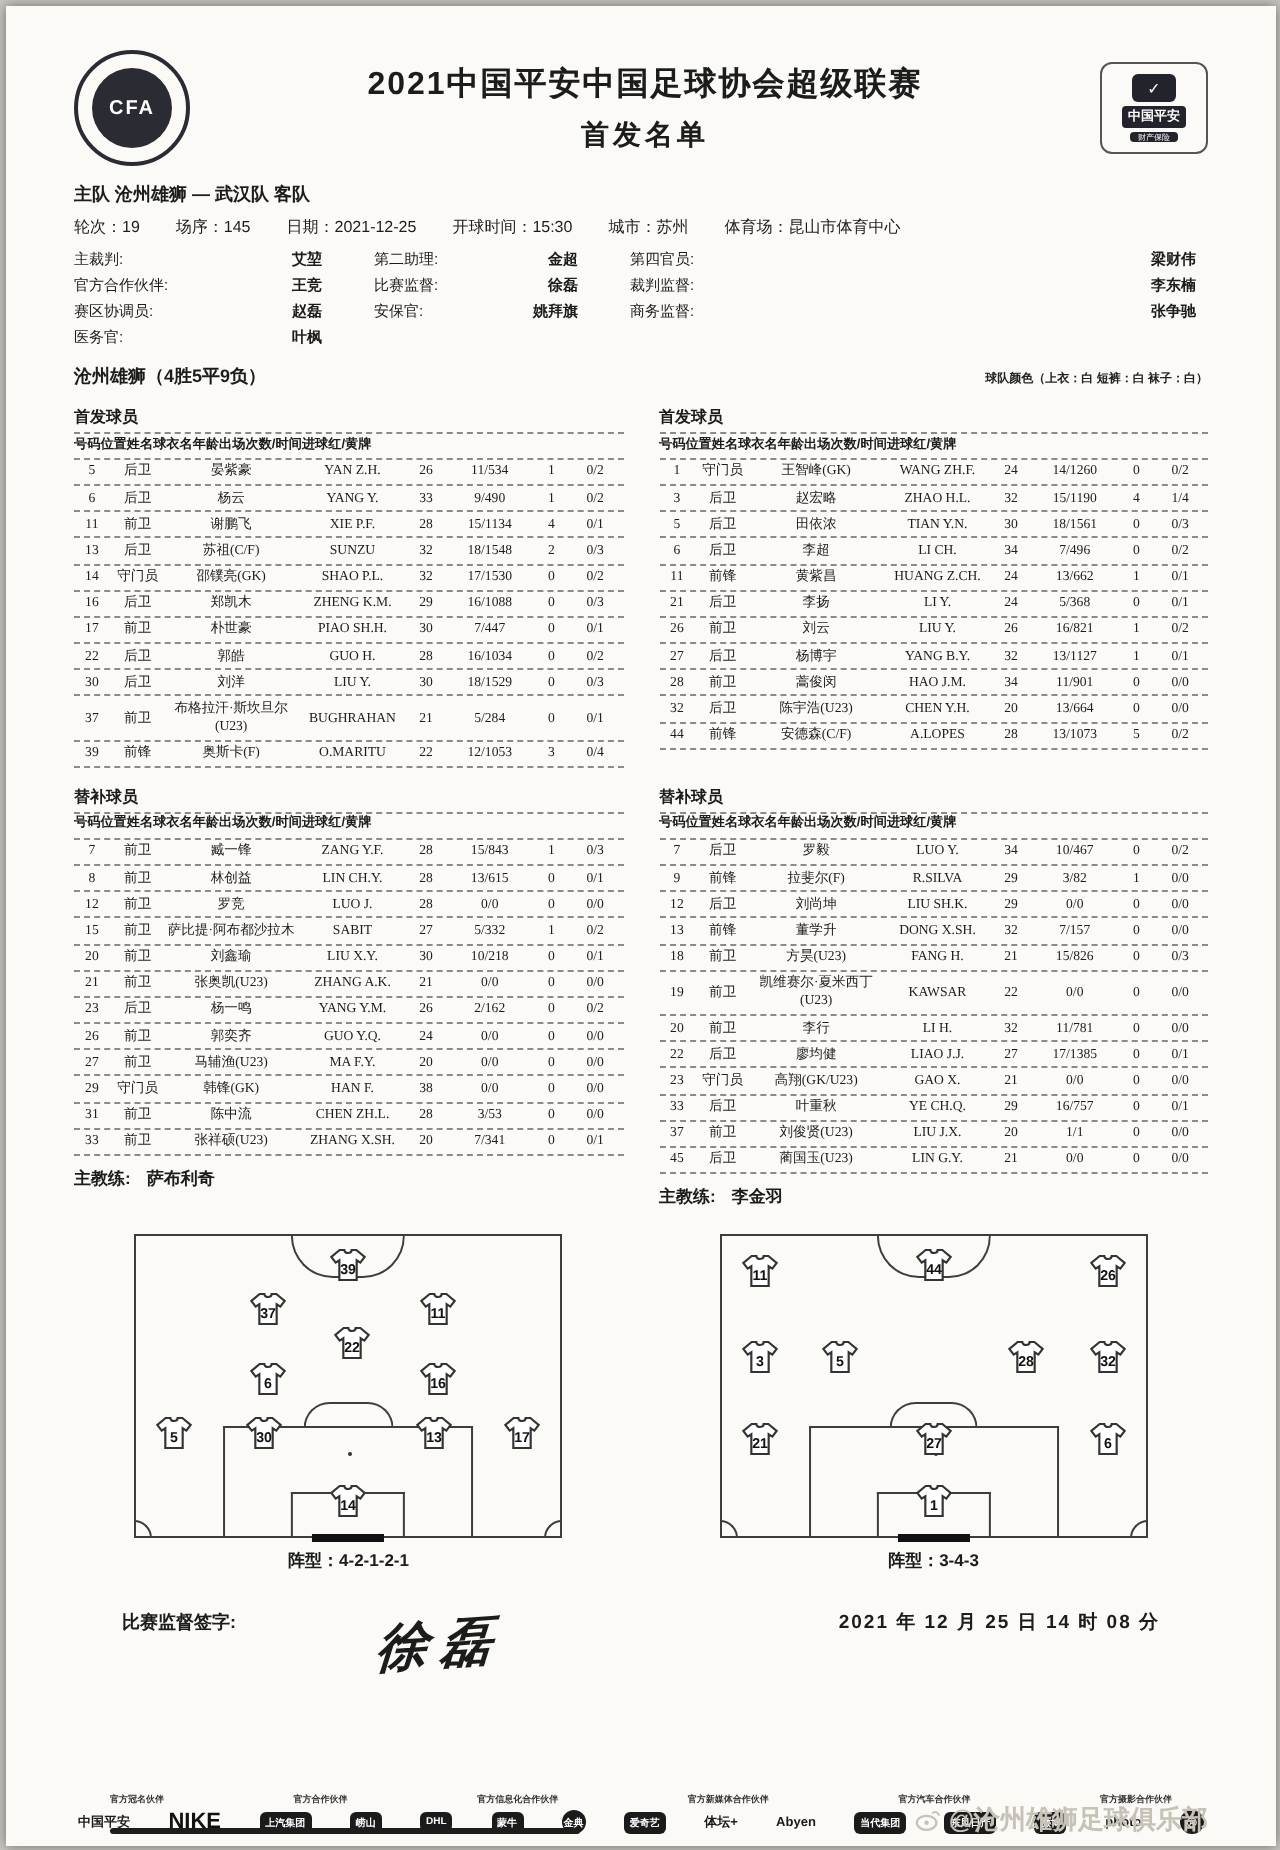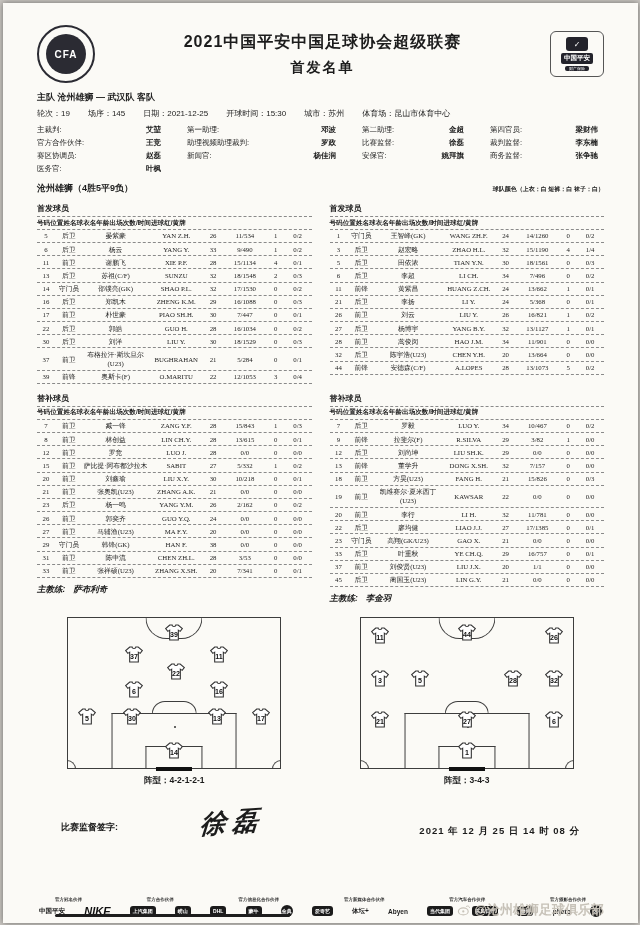--- a/index.html
+++ b/index.html
@@ -37,48 +37,48 @@
   .tmhead{display:flex;align-items:baseline;margin-bottom:5px;}
   .tmname{font-size:9px;font-weight:bold;white-space:nowrap;}
   .tmkit{font-size:6px;font-weight:bold;margin-left:auto;white-space:nowrap;color:#222;}
   .secttl{font-size:8px;font-weight:bold;margin:3px 0 2px;}
   
   .tbl{width:100%;font-family:"Liberation Serif",serif;font-size:6.8px;}
   .tr{display:flex;align-items:center;border-bottom:1px dashed #8a8a8a;padding:1.5px 0;}
   .tr.hd{font-weight:bold;border-top:1px dashed #8a8a8a;font-family:"Liberation Sans",sans-serif;font-size:6.6px;}
   .td{text-align:center;line-height:1.35;}
   .c0{width:18px;}.c1{width:28px;}.c2{width:66px;}.c3{width:56px;}.c4{width:18px;}.c5{width:46px;}.c6{width:16px;}.c7{width:28px;}
-  .coach{font-size:8.5px;font-weight:bold;margin:6px 0 4px;font-style:italic;}
+  .coach{font-size:8.5px;font-weight:bold;margin:6px 0 4px;}
   .coach b{margin-left:8px;}
   
   .pitchwrap{display:flex;flex-direction:column;align-items:center;margin-top:8px;}
   .pitch{position:relative;width:212px;height:150px;border:1.5px solid #3d3d3d;}
   .pen{position:absolute;left:50%;transform:translateX(-50%);bottom:0;width:58%;height:36%;border:1.2px solid #3d3d3d;border-bottom:none;}
   .goalarea{position:absolute;left:50%;transform:translateX(-50%);bottom:0;width:26%;height:14%;border:1.2px solid #3d3d3d;border-bottom:none;}
   .arc-top{position:absolute;top:0;left:50%;transform:translateX(-50%);width:26%;height:13%;border:1.2px solid #3d3d3d;border-top:none;border-radius:0 0 60px 60px;}
   .arc-pen{position:absolute;bottom:36%;left:50%;transform:translateX(-50%);width:20%;height:8%;border:1.2px solid #3d3d3d;border-bottom:none;border-radius:60px 60px 0 0;}
   .spot{position:absolute;bottom:27%;left:50%;width:2px;height:2px;background:#333;border-radius:50%;}
   .goalbar{position:absolute;bottom:-2.5px;left:50%;transform:translateX(-50%);width:17%;height:3.5px;background:#111;}
   .corner{position:absolute;width:8px;height:8px;border:1.2px solid #3d3d3d;}
   .corner.bl{left:-1px;bottom:-1px;border-left:none;border-bottom:none;border-radius:0 100% 0 0;}
   .corner.br{right:-1px;bottom:-1px;border-right:none;border-bottom:none;border-radius:100% 0 0 0;}
   .shirt{position:absolute;width:20px;height:17px;margin-left:-10px;margin-top:-8px;}
   .formlabel{font-size:8.5px;font-weight:bold;margin-top:6px;}
   
-  .sigrow{display:flex;align-items:flex-end;margin-top:18px;padding:0 24px;gap:12px;}
+  .sigrow{display:flex;align-items:flex-start;margin-top:18px;padding:0 24px;}
   .siglabel{font-size:9px;font-weight:bold;margin-bottom:6px;}
   .signame{font-family:"Liberation Serif",serif;font-size:26px;font-weight:bold;font-style:italic;transform:rotate(-4deg) skewX(-8deg);margin-left:70px;letter-spacing:6px;}
   .sigdate{margin-left:auto;font-size:9.5px;font-weight:bold;letter-spacing:1px;margin-bottom:2px;}
   
   .footer{margin-top:auto;padding-top:4px;position:relative;}
   .caps{display:flex;justify-content:space-between;font-size:4.5px;color:#333;font-weight:bold;padding:0 18px;margin-bottom:3px;}
   .logos{display:flex;align-items:center;justify-content:space-between;padding:0 2px;}
   .logo{background:#1b1b1b;color:#fff;font-size:5px;font-weight:bold;padding:2px 3px;border-radius:3px;white-space:nowrap;}
   .logo.logo-text{background:none;color:#1b1b1b;font-size:6.5px;padding:0;}
-  .logo.logo-swoosh{background:none;color:#111;font-size:11px;font-style:italic;font-weight:bold;padding:0;}
+  .logo.logo-swoosh{background:none;color:#111;font-size:11px;font-weight:bold;padding:0;}
   .logo.logo-round{border-radius:50%;width:12px;height:12px;display:flex;align-items:center;justify-content:center;padding:0;}
   .wm{position:absolute;right:0;bottom:-2px;display:flex;align-items:center;gap:3px;color:#c7c2b8;font-size:13px;font-weight:bold;white-space:nowrap;}
   .scanline{position:absolute;left:55px;bottom:8px;width:235px;height:3px;background:#1d1d1d;border-radius:2px;}
 </style>
 </head>
 <body>
 
 <div class="scan">
   <div class="paper">
 
@@ -124,35 +124,20 @@
             <span class="ol">官方合作伙伴:</span>
             <span class="ov">王竞</span>
           </div>
           <div class="offrow">
             <span class="ol">赛区协调员:</span>
             <span class="ov">赵磊</span>
           </div>
           <div class="offrow">
             <span class="ol">医务官:</span>
             <span class="ov">叶枫</span>
-          </div>
-        </div>
-      <div class="offcol w2">
-
-      <div class="offrow">
-            <span class="ol">第一助理:</span>
-            <span class="ov">邓波</span>
-          </div>
-          <div class="offrow">
-            <span class="ol">助理视频助理裁判:</span>
-            <span class="ov">罗政</span>
-          </div>
-          <div class="offrow">
-            <span class="ol">新闻官:</span>
-            <span class="ov">杨佳润</span>
           </div>
         </div>
       <div class="offcol w3">
 
       <div class="offrow">
             <span class="ol">第二助理:</span>
             <span class="ov">金超</span>
           </div>
           <div class="offrow">
             <span class="ol">比赛监督:</span>

